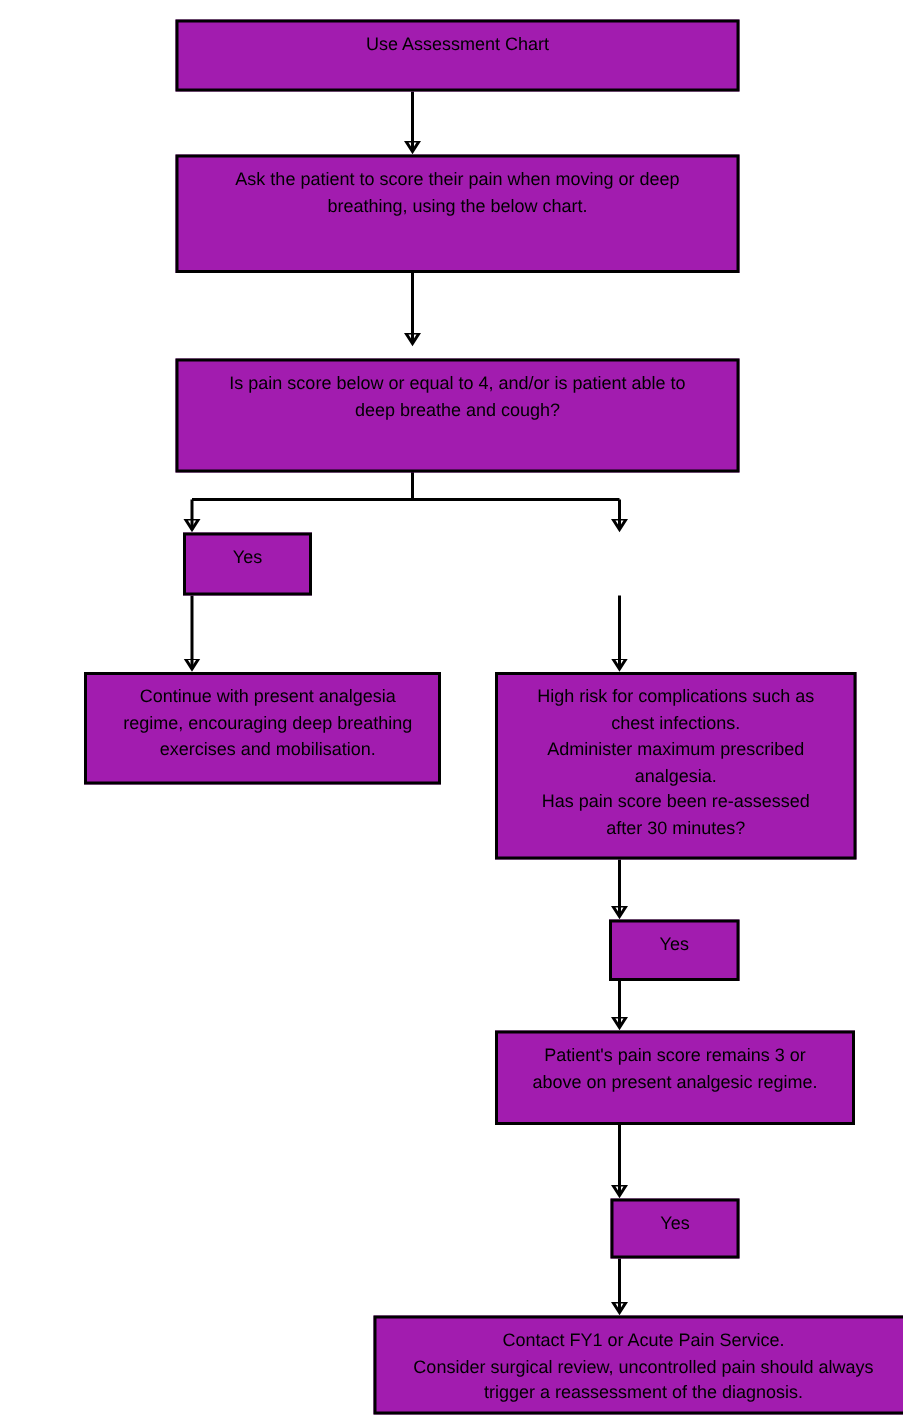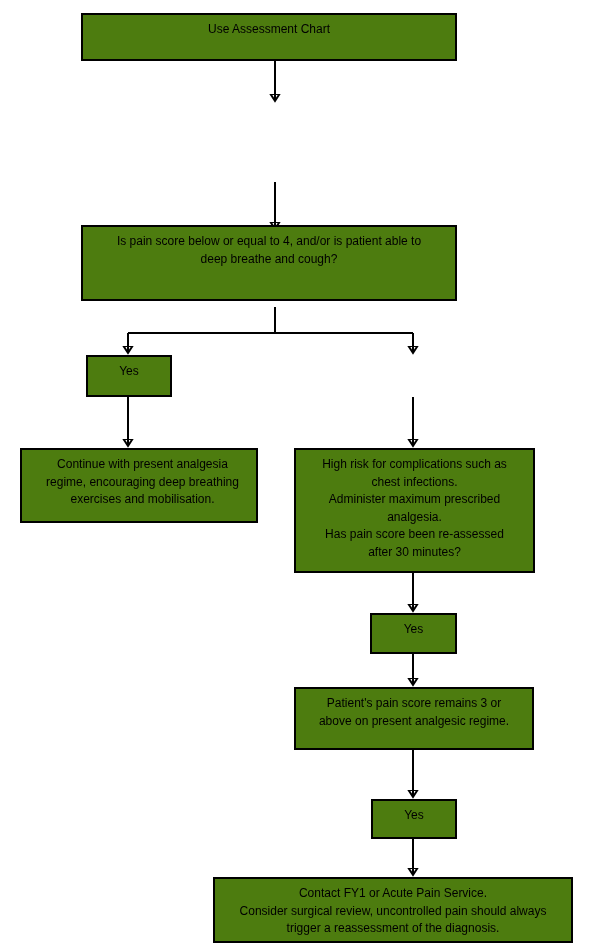--- a/index.html
+++ b/index.html
@@ -25,23 +25,24 @@
   }
   .connectors path {
     stroke: #000000;
     stroke-width: 2;
     fill: none;
   }
   .node {
     position: absolute;
     box-sizing: border-box;
     border: 2px solid #000000;
-    background: #4d7c0f;
+    background: #a21caf;
     text-align: center;
     padding: 6px 6px 0 6px;
+    margin-left: 36px;
   }
   .node-text {
     white-space: pre-line;
     font-size: 12px;
     line-height: 17.5px;
     color: #000000;
   }
 </style>
 </head>
 <body>
@@ -65,22 +66,26 @@
     <path d="M413,573 V611" marker-end="url(#arrow)"></path>
     <path d="M413,653 V685" marker-end="url(#arrow)"></path>
     <path d="M413,750 V797" marker-end="url(#arrow)"></path>
     <path d="M413,839 V875" marker-end="url(#arrow)"></path>
   </svg>
 
   <div class="node" style="left:81px; top:13px; width:376px; height:48px;">
     <div class="node-text">Use Assessment Chart</div>
   </div>
 
+  <div class="node" style="left:81px; top:103px; width:376px; height:79px;">
+    <div class="node-text">Ask the patient to score their pain when moving or deep
+breathing, using the below chart.</div>
+  </div>
 
-  <div class="node" style="left:81px; top:225px; width:376px; height:76px;">
+  <div class="node" style="left:81px; top:239px; width:376px; height:76px;">
     <div class="node-text">Is pain score below or equal to 4, and/or is patient able to
 deep breathe and cough?</div>
   </div>
 
   <div class="node" style="left:86px; top:355px; width:86px; height:42px;">
     <div class="node-text">Yes</div>
   </div>
 
 
   <div class="node" style="left:20px; top:448px; width:238px; height:75px;padding-left:13px;">

